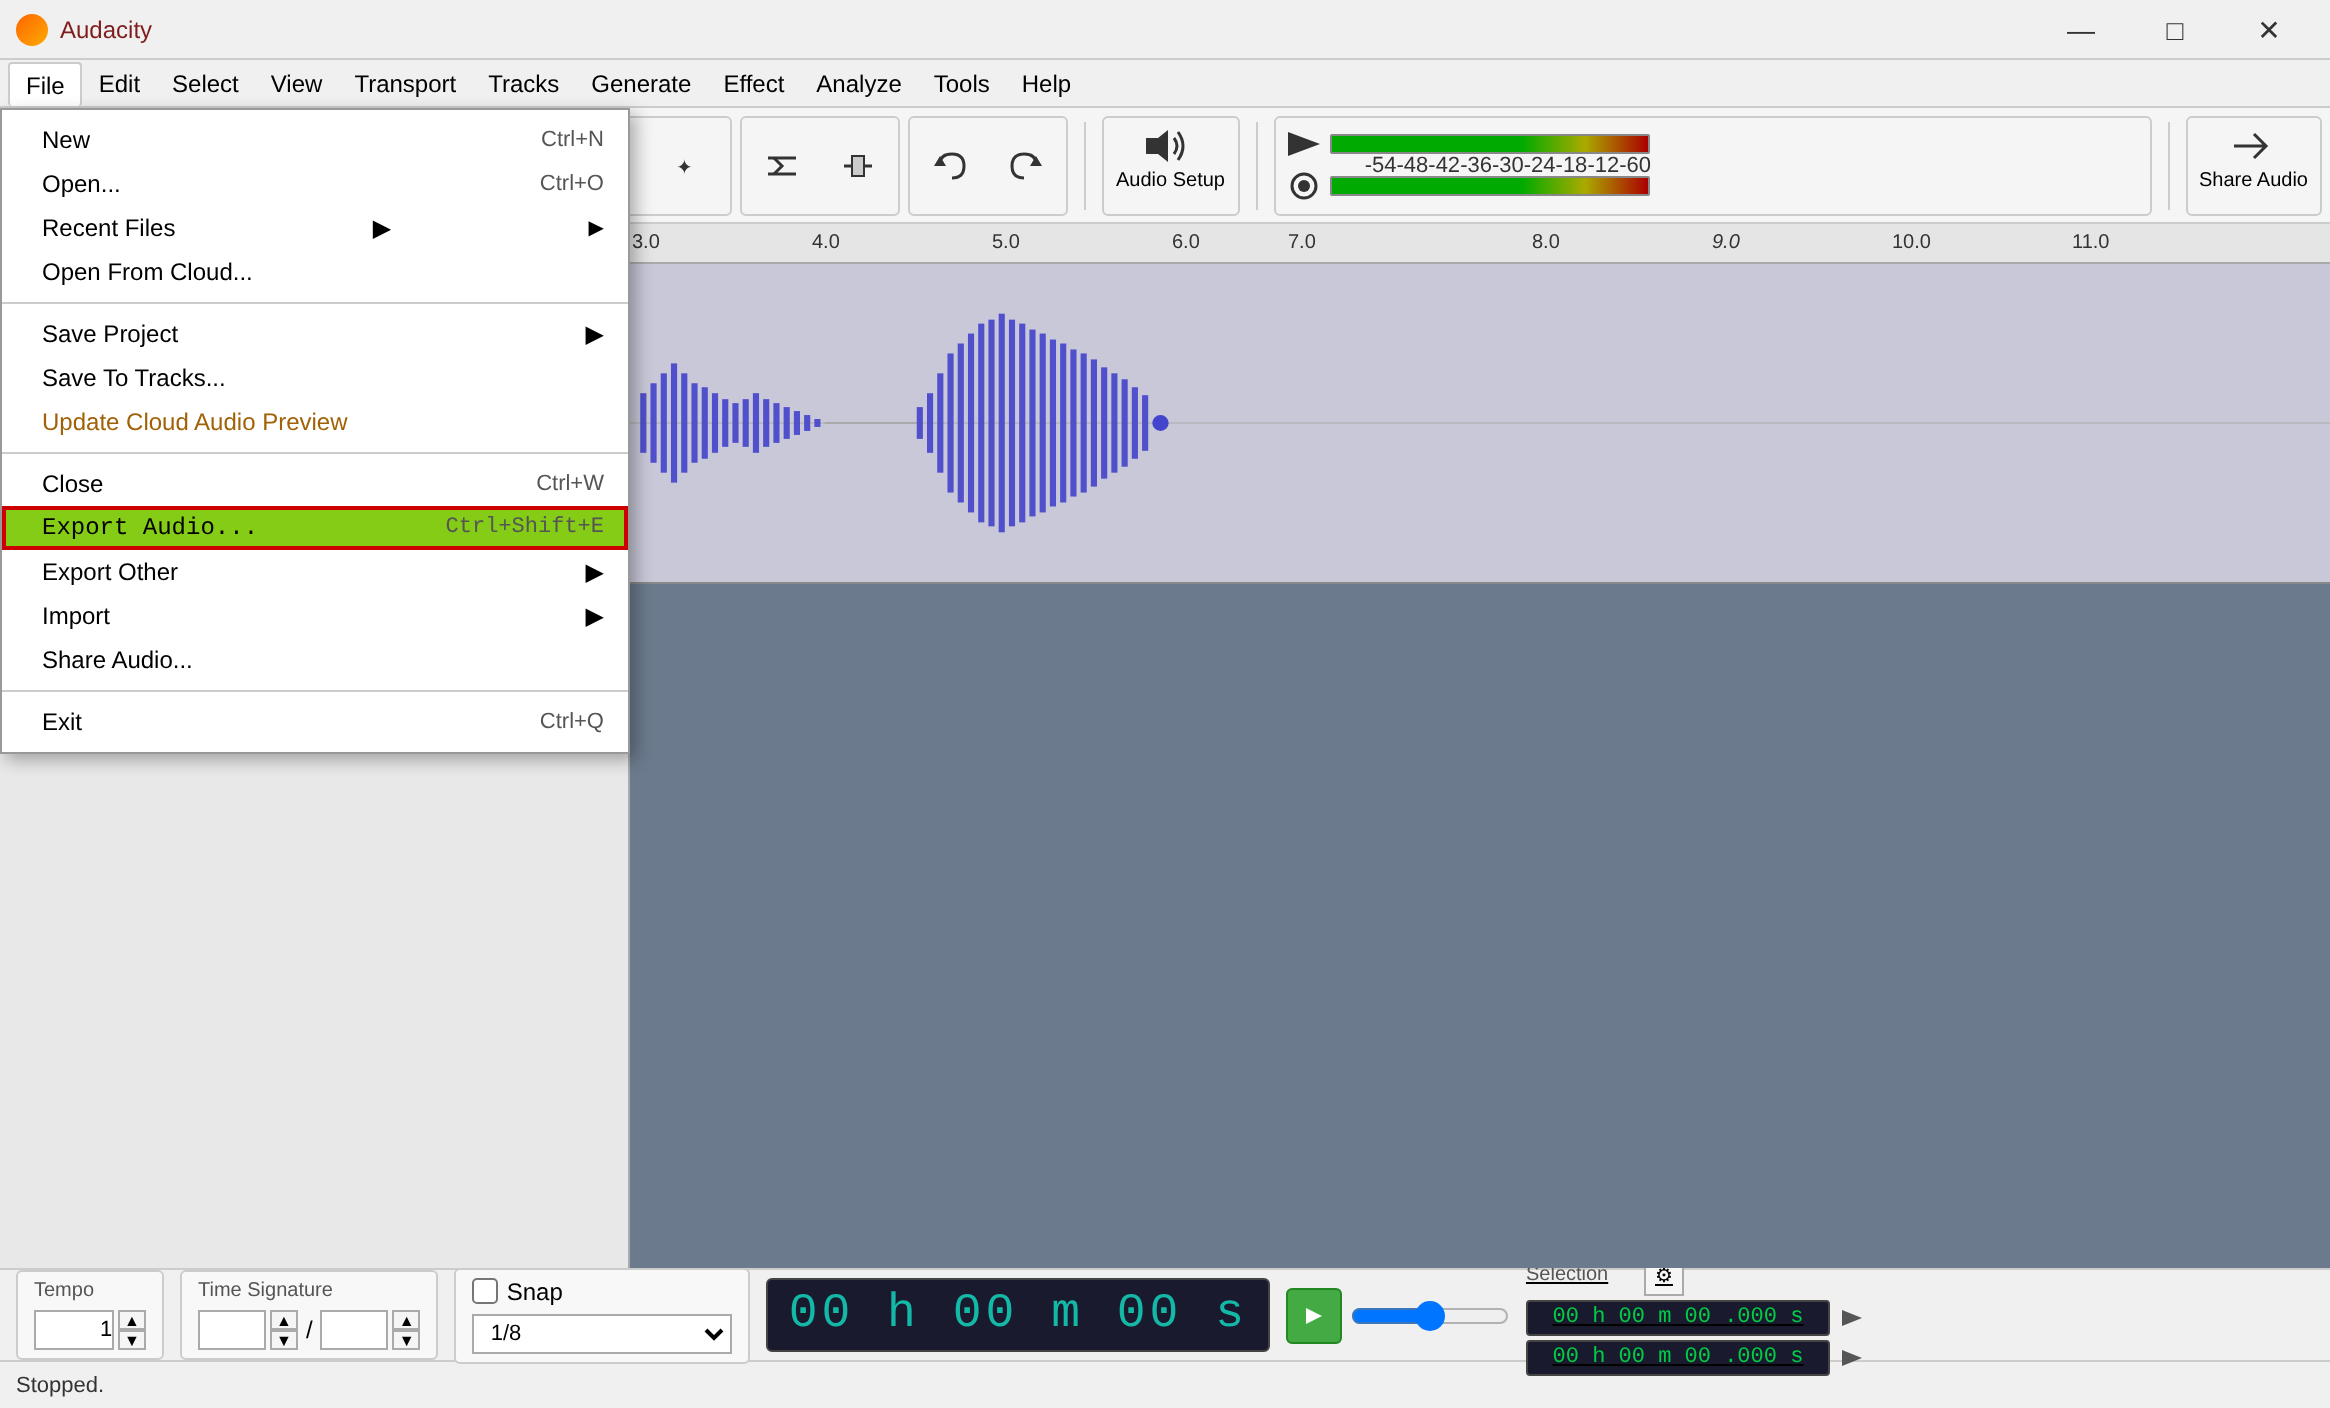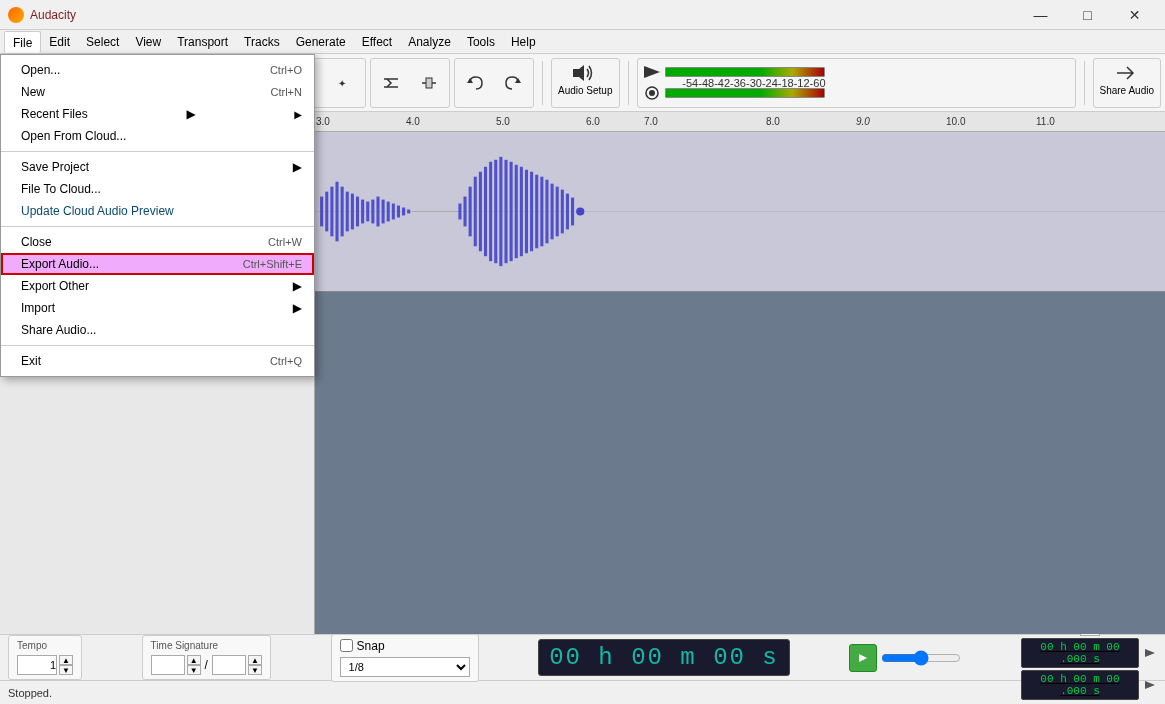--- a/index.html
+++ b/index.html
@@ -235,21 +235,20 @@
     
     #bottom-toolbar {
       width: 100%;
       height: 46px;
       background: #f0f0f0;
       border-top: 1px solid #ccc;
       display: flex;
       align-items: center;
       padding: 0 8px;
       gap: 8px;
-      justify-content: space-between;
     }
 
     
     .transport-btn {
       width: 28px;
       height: 28px;
       border: 1px solid #ccc;
       background: #f5f5f5;
       cursor: pointer;
       border-radius: 3px;
@@ -279,25 +278,26 @@
     .menu-row {
       display: flex;
       align-items: center;
       justify-content: space-between;
       padding: 4px 12px 4px 20px;
       cursor: pointer;
       font-size: 12px;
       color: #000;
       min-height: 22px;
     }
-    .menu-row.disabled { color: #0c4a6e; cursor: default; }
+    .menu-row.disabled { color: #a16207; cursor: default; }
     .menu-row.highlighted {
       outline: 2px solid #cc0000;
       outline-offset: -2px;
-      background: #f0abfc;
+      background: #84cc16;
+      font-family: Liberation Mono, monospace;
     }
     .menu-row-arrow::after {
       content: '▶';
       font-size: 10px;
     }
     .menu-shortcut {
       font-size: 11px;
       color: #555;
     }
     .bottom-label {
@@ -366,21 +366,21 @@
       width: 55px;
     }
     .selection-value {
       background: #1a1a2e;
       color: #00cc44;
       font-family: 'Courier New', monospace;
       font-size: 11px;
       padding: 2px 6px;
       border: 1px solid #444;
       border-radius: 2px;
-      width: 118px;
+      width: 152px;
       text-align: center;
     }
 
     
     .snap-group {
       display: flex;
       flex-direction: column;
       gap: 4px;
       border: 1px solid #ccc;
       border-radius: 3px;
@@ -760,47 +760,47 @@
   </div>
 </div>
 
 <div id="status-bar">
   <span>Stopped.</span>
 </div>
 
 <div id="file-menu">
 
   <div class="menu-row">
+    <span>New</span>
+    <span class="menu-shortcut">Ctrl+N</span>
+  </div>
+
+  <div class="menu-row">
     <span>Open...</span>
     <span class="menu-shortcut">Ctrl+O</span>
-  </div>
-
-  <div class="menu-row">
-    <span>New</span>
-    <span class="menu-shortcut">Ctrl+N</span>
   </div>
 
   <div class="menu-row menu-row-arrow">
     <span>Recent Files</span>
     <span>▶</span>
   </div>
 
   <div class="menu-row">
     <span>Open From Cloud...</span>
   </div>
 
   <div class="menu-separator"></div>
 
   <div class="menu-row">
     <span>Save Project</span>
     <span>▶</span>
   </div>
 
   <div class="menu-row">
-    <span>File To Cloud...</span>
+    <span>Save To Tracks...</span>
   </div>
 
   <div class="menu-row disabled">
     <span>Update Cloud Audio Preview</span>
   </div>
 
   <div class="menu-separator"></div>
 
   <div class="menu-row">
     <span>Close</span>

